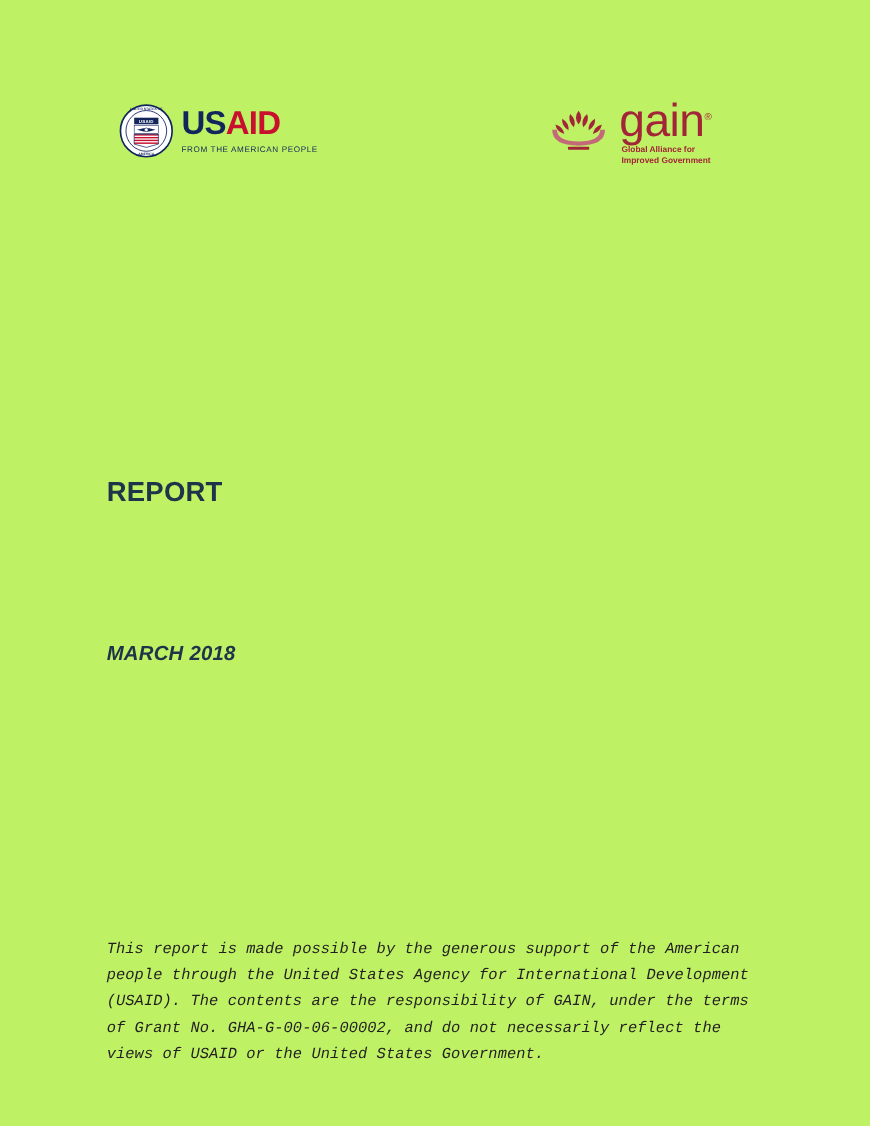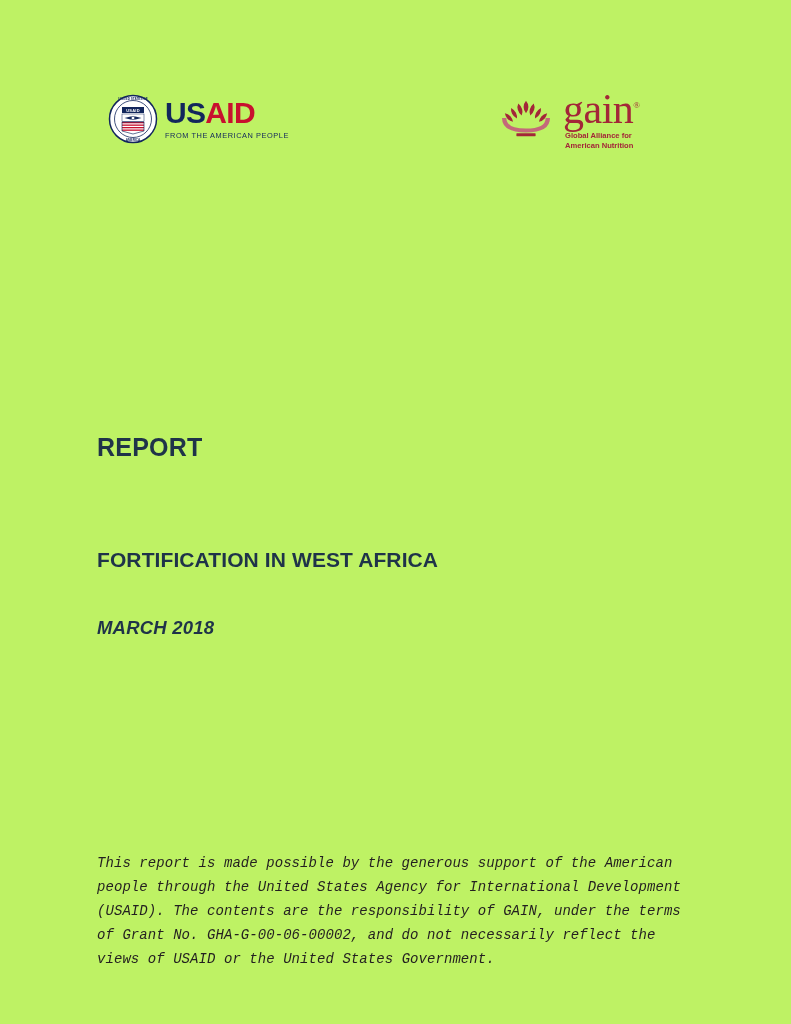--- a/index.html
+++ b/index.html
@@ -79,21 +79,21 @@
     height: 48px;
     margin-top: 4px;
     flex: 0 0 auto;
   }
   .gain-right {
     margin-left: 8px;
     display: flex;
     flex-direction: column;
   }
   .gain-wordmark {
-    font-family: Liberation Serif, serif;
+    font-family: Liberation Sans, sans-serif;
     font-size: 42px;
     line-height: 0.95;
     color: #a32638;
     letter-spacing: -0.5px;
     position: relative;
     white-space: nowrap;
   }
   .gain-reg {
     font-size: 9px;
     vertical-align: super;
@@ -209,31 +209,30 @@
             <path d="M104 40 q-8 2 -12 7 q-4 5 -5 11 q8 -2 12 -7 q4 -5 5 -11 Z"></path>
           </g>
           <path d="M10 50 q0 30 50 30 q50 0 50 -30 L101 50 q0 22 -41 22 q-41 0 -41 -22 Z" fill="#c4697a"></path>
           <rect x="40" y="82" width="40" height="6" rx="1" fill="#a32638"></rect>
         </svg>
       </span>
       <span class="gain-right">
         <span class="gain-wordmark"><span>gain</span><span class="gain-reg">®</span></span>
         <span class="gain-tagline">
           <span>Global Alliance for</span><br>
-          <span>American Nutrition</span>
+          <span>Improved Government</span>
         </span>
       </span>
     </div>
   </div>
 
   <div class="title-block">
     <div class="doc-kicker">REPORT</div>
     <div class="doc-title">
       <br>
-      <span>FORTIFICATION IN WEST AFRICA</span>
     </div>
     <div class="doc-date">MARCH 2018</div>
   </div>
 
   <div class="disclaimer">
     <div class="disclaimer-body">
       <span>This report is made possible by the generous support of the American people through the United States</span>
       <span>Agency for International Development (USAID). The contents are the responsibility of GAIN, under the terms</span>
       <span>of Grant No. GHA-G-00-06-00002, and do not necessarily reflect the views of USAID or the United States</span>
       <span>Government.</span>

